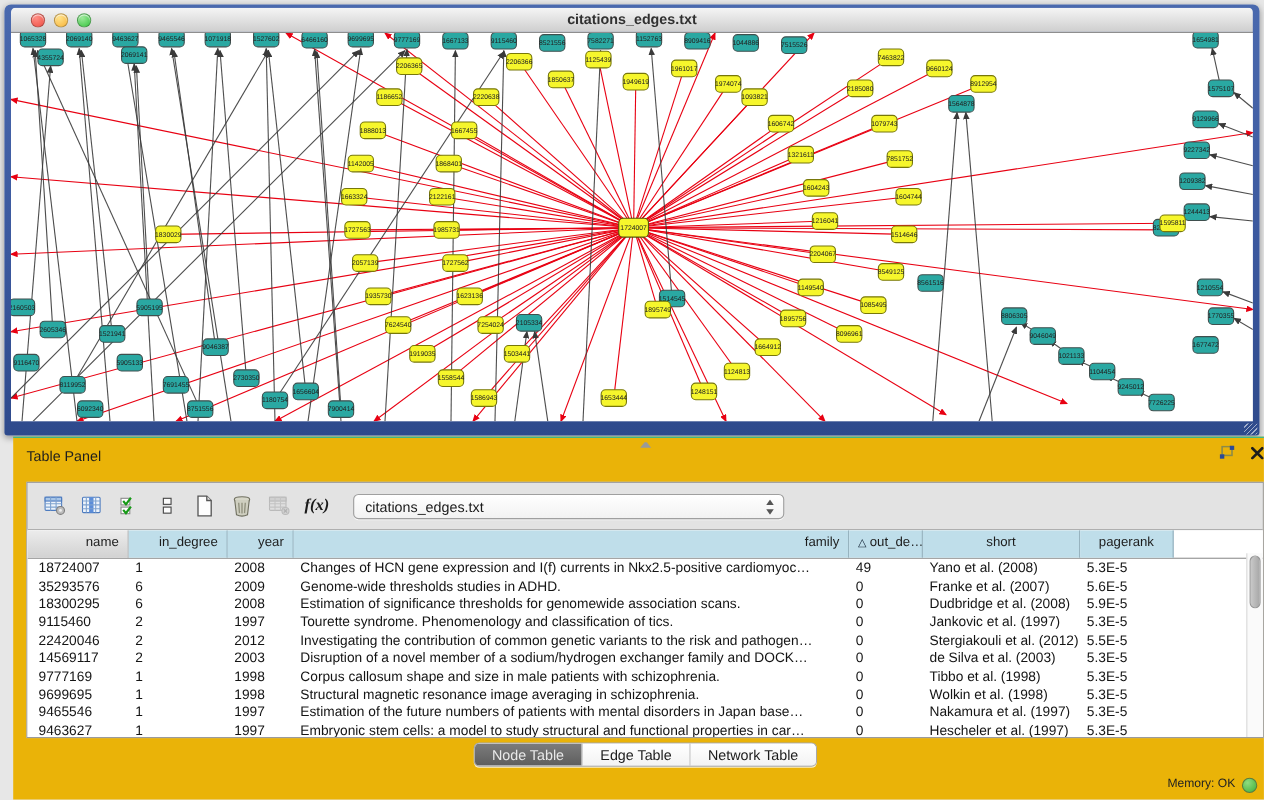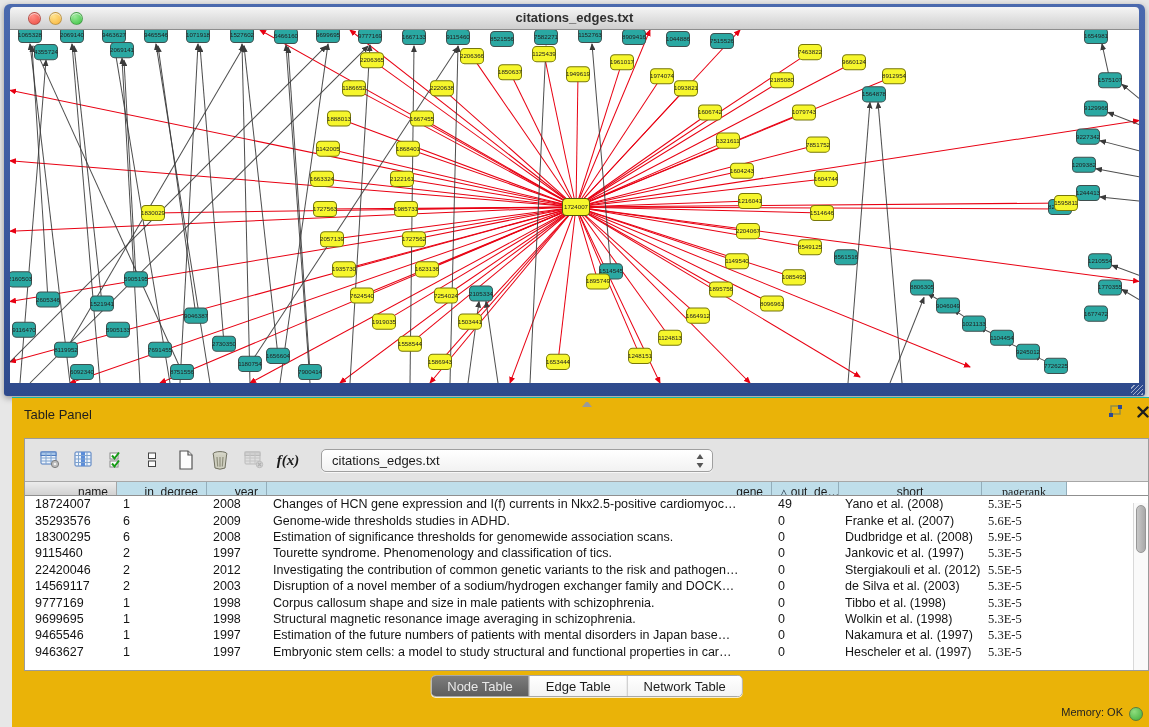--- a/index.html
+++ b/index.html
@@ -72,32 +72,32 @@
     font-size:13px; color:#1a1a1a; line-height:21px; padding:0 24px 0 10px;
     box-shadow: 0 1px 0 rgba(255,255,255,.7);
     cursor:pointer; white-space:nowrap; overflow:hidden;
   }
   .combo-arrows { position:absolute; right:8px; top:4px; width:8px; height:14px; }
 
   .table-wrap {
     position:absolute; left:0; right:0; top:42px; bottom:0;
     background:#ffffff; border-top:1px solid #a7a7a7; overflow:hidden;
   }
-  .thead { display:flex; height:14px; border-bottom:1px solid #8f8f8f; background:#fff; font-size:12px; color:#1c1c1c; }
+  .thead { display:flex; height:26px; border-bottom:1px solid #8f8f8f; background:#fff; font-size:12px; color:#1c1c1c; }
   .th { background:#bfdeea; border-right:1px solid #93aebb; padding:0 8px; line-height:20px;
         white-space:nowrap; overflow:hidden; cursor:pointer; }
   .th.gray { background: linear-gradient(180deg,#ececec,#d2d2d2); border-right:1px solid #a5a5a5; }
   .th.alignR { text-align:right; }
   .th.alignC { text-align:center; }
   .sort-glyph { font-size:10px; margin-right:3px; color:#123; }
   .tbody { font-size:12.5px; color:#141414; }
   .tr { display:flex; height:16.4px; align-items:center; }
   .td { padding:0 0 0 6px; white-space:nowrap; overflow:hidden; line-height:16px; }
   .c0 { width:92px; } .c1 { width:90px; } .c2 { width:60px; } .c3 { width:505px; }
-  .c4 { width:67px; } .c5 { width:143px; } .c6 { width:85px;font-family:Liberation Serif, serif; }
+  .c4 { width:67px; } .c5 { width:143px; } .c6 { width:85px; }
   .td.c0 { padding-left:10px; }
 
   .vscroll { position:absolute; right:0; top:21px; bottom:0; width:15px;
     background:#fafafa; border-left:1px solid #d9d9d9; }
   .vthumb { position:absolute; left:2px; top:2px; width:10px; height:48px; border-radius:6px;
     background: linear-gradient(90deg,#c9c9c9,#a8a8a8); border:1px solid #979797; cursor:grab; }
 
   
   .tabs { position:absolute; left:50%; top:277px; transform:translateX(-50%);
     display:flex; height:22px; border:1px solid #a8a8a8; border-radius:5px; overflow:hidden;
@@ -772,21 +772,21 @@
         <div class="combo">citations_edges.txt<svg class="combo-arrows" viewBox="0 0 8 14">
             <path d="M4 0 L7.4 5 H0.6 Z" fill="#555"></path>
             <path d="M4 14 L7.4 9 H0.6 Z" fill="#555"></path>
           </svg></div>
       </div>
     <div class="table-wrap">
       <div class="thead" id="thead">
           <div class="th c0 gray alignR">name</div>
           <div class="th c1 alignR">in_degree</div>
           <div class="th c2 alignR">year</div>
-          <div class="th c3 alignR">gene</div>
+          <div class="th c3 alignR">family</div>
           <div class="th c4"><span class="sort-glyph">△</span>out_de…</div>
           <div class="th c5 alignC">short</div>
           <div class="th c6 alignC">pagerank</div>
         </div>
       <div class="tbody" id="tbody">
           <div class="tr">
             <div class="td c0">18724007</div>
             <div class="td c1">1</div>
             <div class="td c2">2008</div>
             <div class="td c3">Changes of HCN gene expression and I(f) currents in Nkx2.5-positive cardiomyoc…</div>

